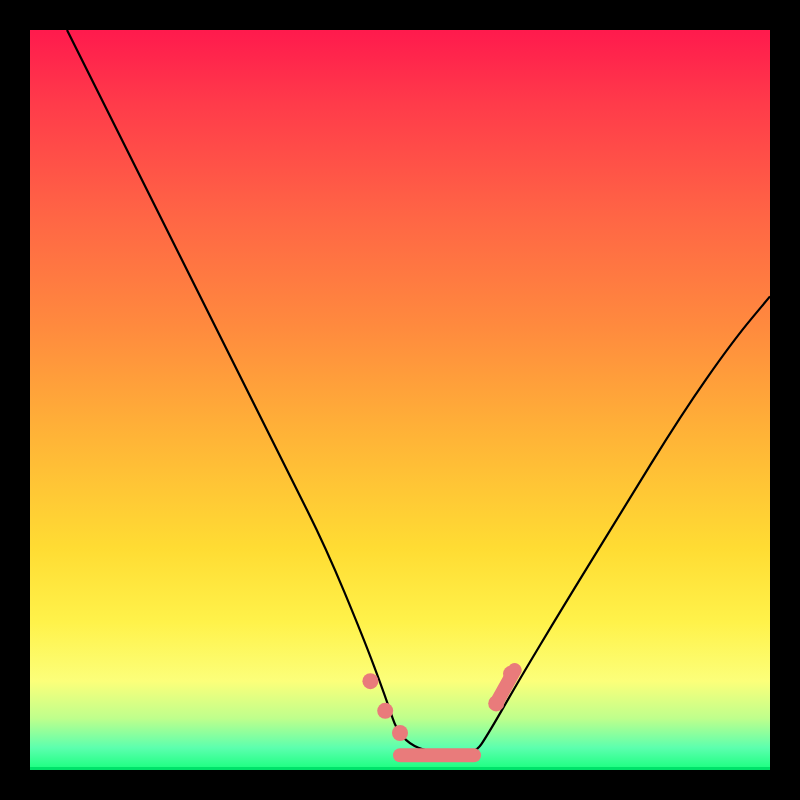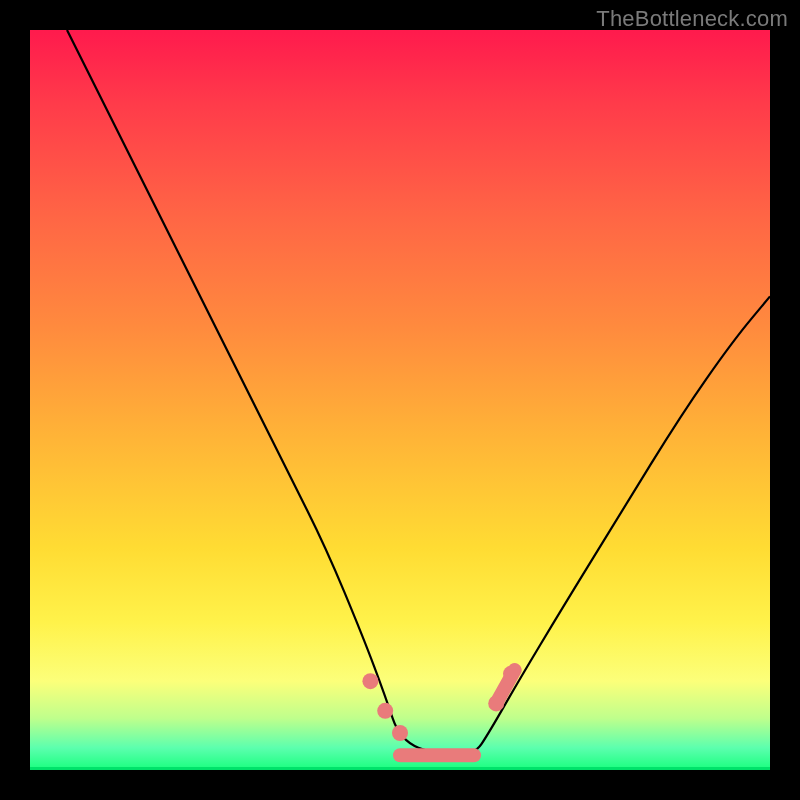--- a/index.html
+++ b/index.html
@@ -76,21 +76,20 @@
     fill: none;
     stroke: #e97b7b;
     stroke-width: 14;
     stroke-linecap: round;
   }
 </style>
 </head>
 <body>
 
 <div class="frame">
-  <div class="watermark">TheBottleneck.com</div>
 
   <div class="plot-area">
     <div class="bottom-strip"></div>
 
     <svg class="curve" viewBox="0 0 740 740">
       <path d="M 37.0 0.0 Q 37.0 0.0 55.5 37.0 Q 74.0 74.0 92.5 111.0 Q 111.0 148.0 129.5 185.0 Q 148.0 222.0 166.5 259.0 Q 185.0 296.0 203.5 333.0 Q 222.0 370.0 240.5 407.0 Q 259.0 444.0 277.5 481.0 Q 296.0 518.0 314.5 562.4 Q 333.0 606.8 344.1 636.4 Q 355.2 666.0 362.6 688.2 Q 370.0 710.4 388.5 717.8 Q 407.0 725.2 425.5 725.2 Q 444.0 725.2 451.4 714.1 Q 458.8 703.0 473.6 677.1 Q 488.4 651.2 510.6 614.2 Q 532.8 577.2 562.4 529.1 Q 592.0 481.0 621.6 432.9 Q 651.2 384.8 677.1 347.8 Q 703.0 310.8 721.5 288.6 T 740.0 266.4 " fill="none" stroke="#000" stroke-width="2.2"></path>
       <g>
           <line x1="370" x2="444" y1="725.1999999999999" y2="725.1999999999999" class="marker-cap"></line>
           <circle cx="340.40000000000003" cy="651.2" r="8" class="marker"></circle>
           <circle cx="355.2" cy="680.8000000000001" r="8" class="marker"></circle>

